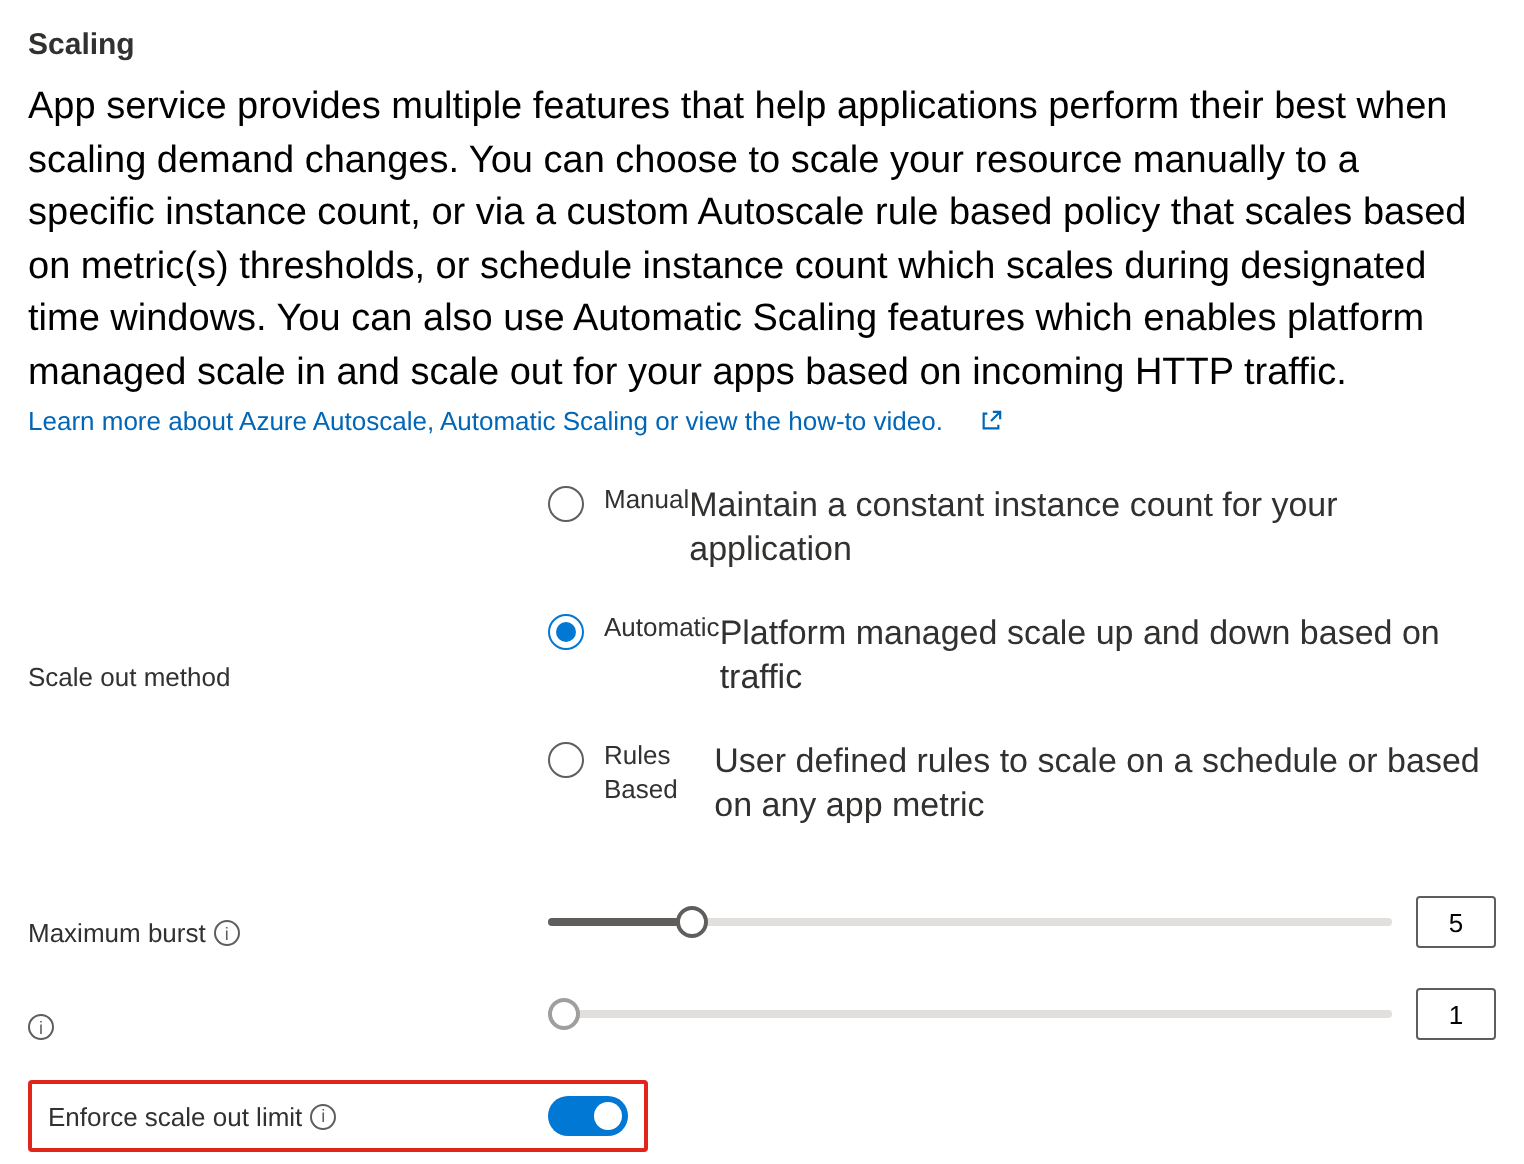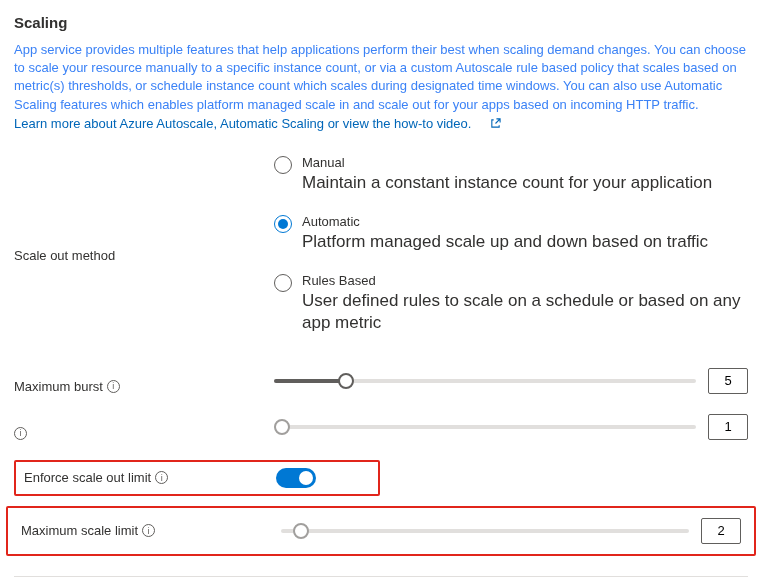--- a/index.html
+++ b/index.html
@@ -11,23 +11,23 @@
     color: #323130;
     background: #fff;
     width: 762px;
   }
   .heading {
     font-size: 15px;
     font-weight: 600;
     margin-bottom: 10px;
   }
   .description {
-    font-size: 13px;
+    font-size: 19px;
     line-height: 1.4;
-    color: #3b82f6;
+    color: #000000;
     margin-bottom: 2px;
   }
   .link {
     color: #0066b8;
     text-decoration: none;
     display: inline-flex;
     align-items: center;
     gap: 19px;
     cursor: pointer;
   }
@@ -64,21 +64,21 @@
   }
   .radio.selected {
     border:1px solid #0078d4;
   }
   .radio.selected::after {
     content:"";
     width:10px; height:10px;
     background:#0078d4;
     border-radius:50%;
   }
-  .radio-texts { display:flex; flex-direction:column; }
+  .radio-texts { display:flex; }
   .radio-title { font-size:13px; line-height:1.3; }
   .radio-desc { font-size:17px; color:#323130; line-height:1.3; }
   .info-icon {
     display:inline-flex;
     width:13px; height:13px;
     border:1px solid #605e5c;
     border-radius:50%;
     align-items:center;
     justify-content:center;
     font-size:9px;
@@ -273,21 +273,21 @@
     <div class="slider">
       <div class="slider-track"></div>
       <div class="slider-thumb light" style="left:2%;"></div>
     </div>
     <input class="num-input" value="1" style="">
   </div>
 </div>
 
 
 <div style="display:flex; align-items:center; margin-bottom:20px;">
-  <div class="highlight-box" style="width:366px;">
+  <div class="highlight-box" style="width:310px;">
     <div style="width:252px; display:flex; align-items:center; gap:4px;">
       <span>Enforce scale out limit</span>
       <span class="info-icon">i</span>
     </div>
     <div class="toggle on">
       <div class="toggle-knob"></div>
     </div>
   </div>
 </div>
 

